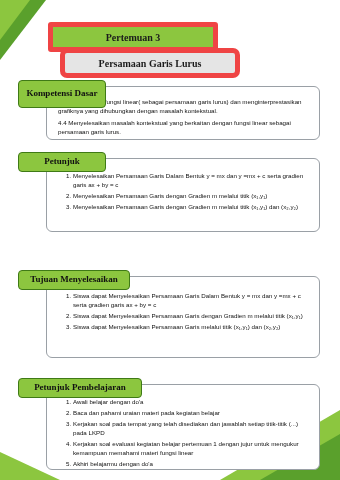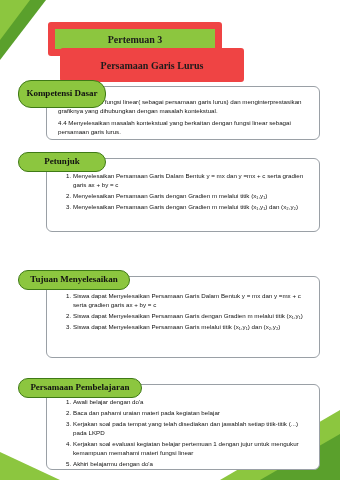--- a/index.html
+++ b/index.html
@@ -38,44 +38,45 @@
   .corner-bl{
     position:absolute;left:0;bottom:0;width:60px;height:40px;
     background:#8cc63f;
     clip-path:polygon(0 100%,0 30%,100% 100%);
   }
 
   
   .banner{
     position:absolute;
     background:#8cc63f;
-    border:7px solid #ef4444;
+    border:5px solid #ef4444;
     border-radius:3px;
     color:#1b1b1b;
     font-weight:bold;
     display:flex;align-items:center;justify-content:center;
     text-align:center;
   }
   .banner-sub{
-    background:#ef4444;
+    background:#e5e5e5;
+    border-radius:7px;
   }
   .title1{
     left:48px;top:22px;width:160px;height:20px;font-size:10px;
     font-family:"Liberation Serif",serif;
   }
   .title2{
     left:60px;top:48px;width:170px;height:20px;font-size:10px;
     font-family:"Liberation Serif",serif;
   }
 
   .sec-label{
     position:absolute;
     background:#8cc63f;
     border:1px solid #3f7a16;
-    border-radius:13px;
+    border-radius:4px;
     color:#111;
     font-weight:bold;
     font-size:9px;
     font-family:"Liberation Serif",serif;
     display:flex;align-items:center;justify-content:center;
     text-align:center;
     line-height:1.1;
     z-index:3;
   }
 
@@ -163,21 +164,21 @@
   <div class="sec-label" id="tuj-label">Tujuan Menyelesaikan</div>
   <div class="sec-body" id="tuj-body">
     <ol>
       <li>Siswa dapat  Menyelesaikan Persamaan Garis Dalam Bentuk y = mx dan y =mx + c serta gradien garis ax + by = c</li>
       <li>Siswa dapat Menyelesaikan Persamaan Garis dengan Gradien m melalui titik (x₁,y₁)</li>
       <li>Siswa dapat Menyelesaikan Persamaan Garis melalui titik  (x₁,y₁) dan (x₂,y₂)</li>
     </ol>
   </div>
 
   <div class="sec-box" id="pet-box"></div>
-  <div class="sec-label" id="pet-label">Persamaan Pembelajaran</div>
+  <div class="sec-label" id="pet-label">Petunjuk Pembelajaran</div>
   <div class="sec-body" id="pet-body">
     <ol>
       <li>Awali belajar dengan do'a</li>
       <li>Baca dan pahami uraian materi pada kegiatan belajar</li>
       <li>Kerjakan soal pada tempat yang telah disediakan dan jawablah setiap titik-titik (...) pada LKPD</li>
       <li>Kerjakan soal evaluasi kegiatan belajar pertemuan 1 dengan jujur untuk mengukur kemampuan memahami materi fungsi linear</li>
       <li>Akhiri belajarmu dengan do'a</li>
     </ol>
   </div>
 

